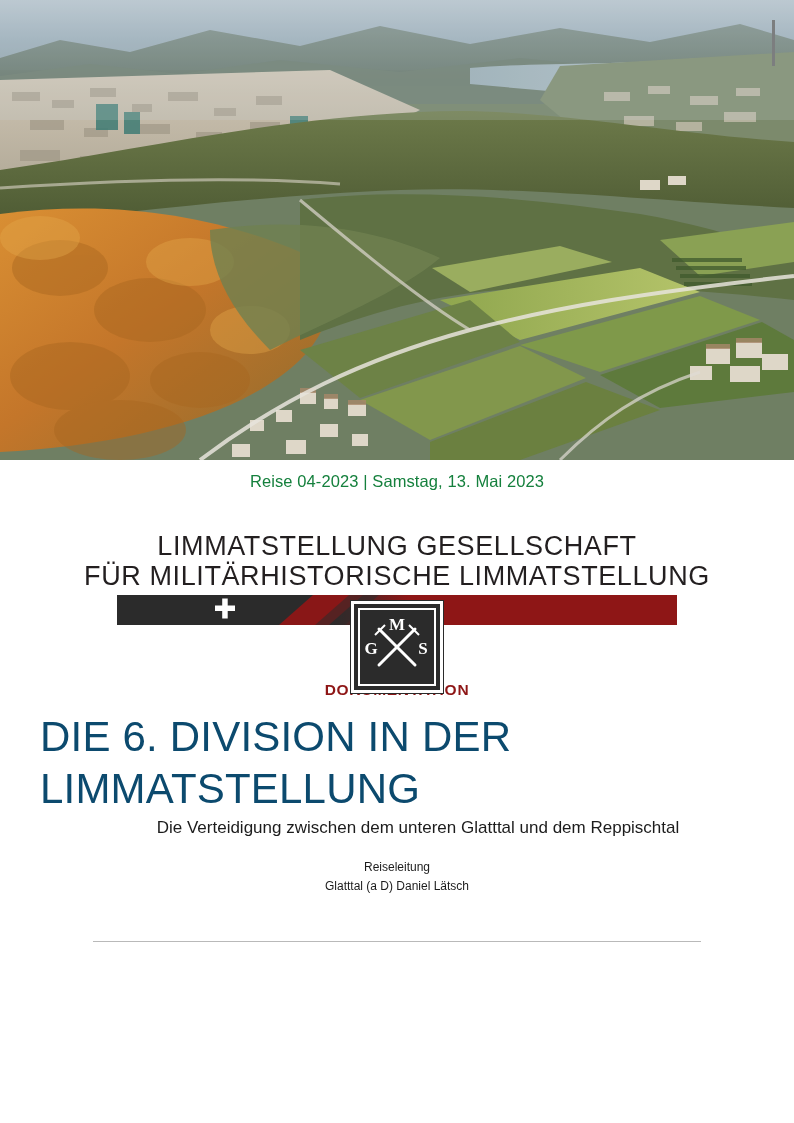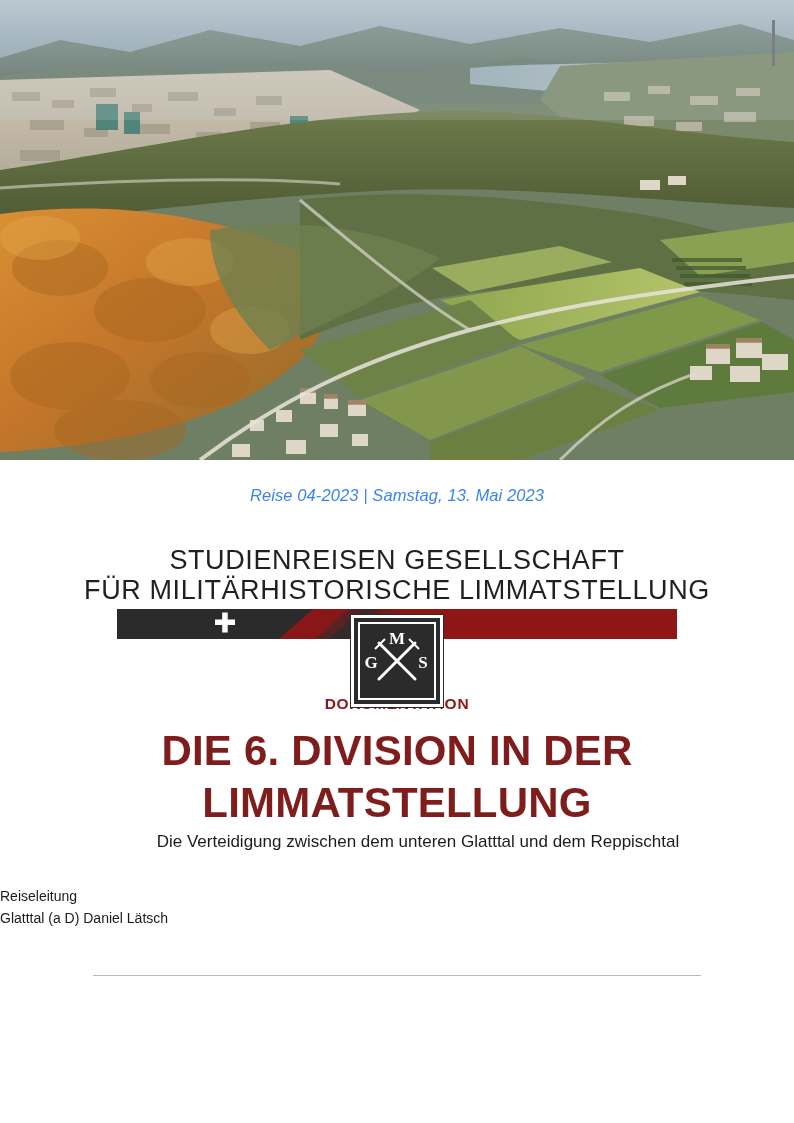--- a/index.html
+++ b/index.html
@@ -23,24 +23,23 @@
     height: 460px;
     overflow: hidden;
     background: #6f7f63;
   }
   .hero svg { display: block; width: 794px; height: 460px; }
 
   
   .trip-line {
     text-align: center;
     font-size: 16.5px;
-    color: #3b82f6;
-    margin-top: 26px;
+    color: #15803d;
+    margin-top: 12px;
     letter-spacing: 0.1px;
-    font-style: italic;
   }
 
   
   .logo-wrap {
     margin-top: 40px;
     display: flex;
     flex-direction: column;
     align-items: center;
   }
   .logo-text {
@@ -77,39 +76,39 @@
   .doc-kicker {
     margin-top: 56px;
     text-align: center;
     color: #8e1616;
     font-weight: bold;
     font-size: 15.5px;
     letter-spacing: 0.7px;
   }
   .doc-title {
     margin: 12px 40px 0 40px;
-    text-align: center;
-    color: #7f1d1d;
-    font-weight: bold;
+    text-align: left;
+    color: #0c4a6e;
+    font-weight: normal;
     font-size: 42px;
     line-height: 1.22;
     letter-spacing: 0.2px;
   }
   .doc-subtitle {
     margin-top: 4px;
     text-align: center;
     font-size: 17px;
     color: #1c1c1c;
     padding-left: 42px;
   }
 
   .lead-block {
-    margin-top: 34px;
-    text-align: left;
-    font-size: 14px;
+    margin-top: 20px;
+    text-align: center;
+    font-size: 12px;
     line-height: 1.55;
     color: #1c1c1c;
   }
 
   .rule {
     width: 608px;
     height: 1px;
     background: #b9b9b9;
     margin: 46px auto 0 auto;
   }
@@ -265,21 +264,21 @@
     <path d="M0,188 C120,180 240,176 340,184" stroke="#dcd6ca" stroke-width="3" fill="none" opacity="0.6"></path>
 
     <rect x="0" y="0" width="794" height="120" fill="#cfd8dd" opacity="0.18"></rect>
   </svg>
 </div>
 
 <div class="trip-line">Reise 04-2023 | Samstag, 13. Mai 2023</div>
 
 <div class="logo-wrap">
   <div class="logo-text">
-    <span class="l1">STUDIENREISEN GESELLSCHAFT</span>
+    <span class="l1">LIMMATSTELLUNG GESELLSCHAFT</span>
     <span class="l2">FÜR MILITÄRHISTORISCHE LIMMATSTELLUNG</span>
   </div>
 
   <div class="logo-bar-wrap">
     <svg viewBox="0 0 560 30" width="560" height="30" aria-hidden="true">
       <defs>
         <linearGradient id="barg" x1="0" y1="0" x2="1" y2="0">
           <stop offset="0%" stop-color="#2b2b2b"></stop>
           <stop offset="38%" stop-color="#2b2b2b"></stop>
           <stop offset="52%" stop-color="#8e1616"></stop>

